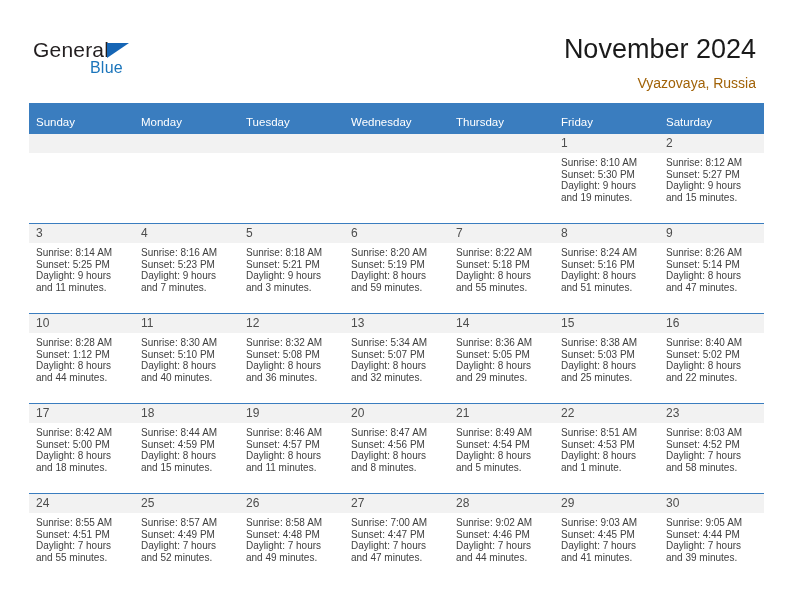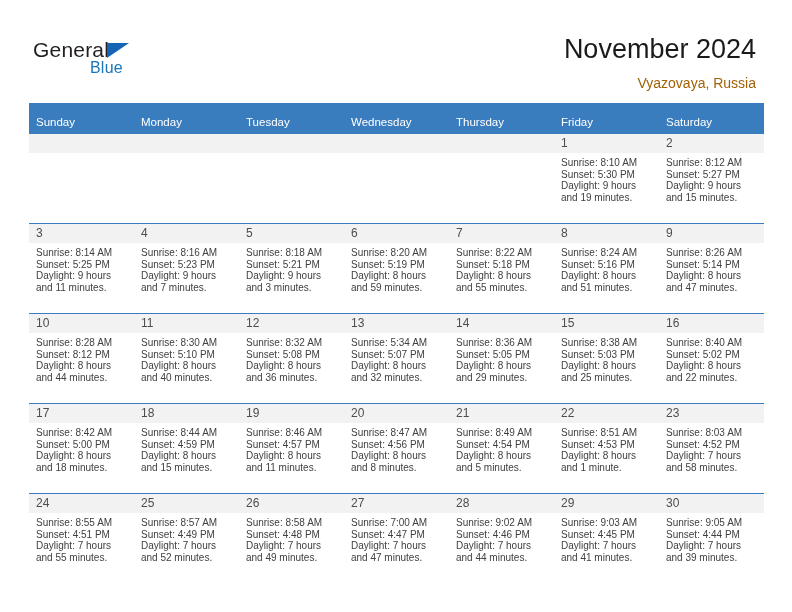--- a/index.html
+++ b/index.html
@@ -310,21 +310,21 @@
               </div>
             </div>
           </td>
         </tr>
         <tr class="week-row">
           <td>
             <div class="cell">
               <div class="daynum-band">10</div>
               <div class="cell-body">
                 <div>Sunrise: 8:28 AM</div>
-                <div>Sunset: 8:12 PM</div>
+                <div>Sunset: 1:12 PM</div>
                 <div>Daylight: 8 hours</div>
                 <div>and 44 minutes.</div>
               </div>
             </div>
           </td>
           <td>
             <div class="cell">
               <div class="daynum-band">11</div>
               <div class="cell-body">
                 <div>Sunrise: 8:30 AM</div>

